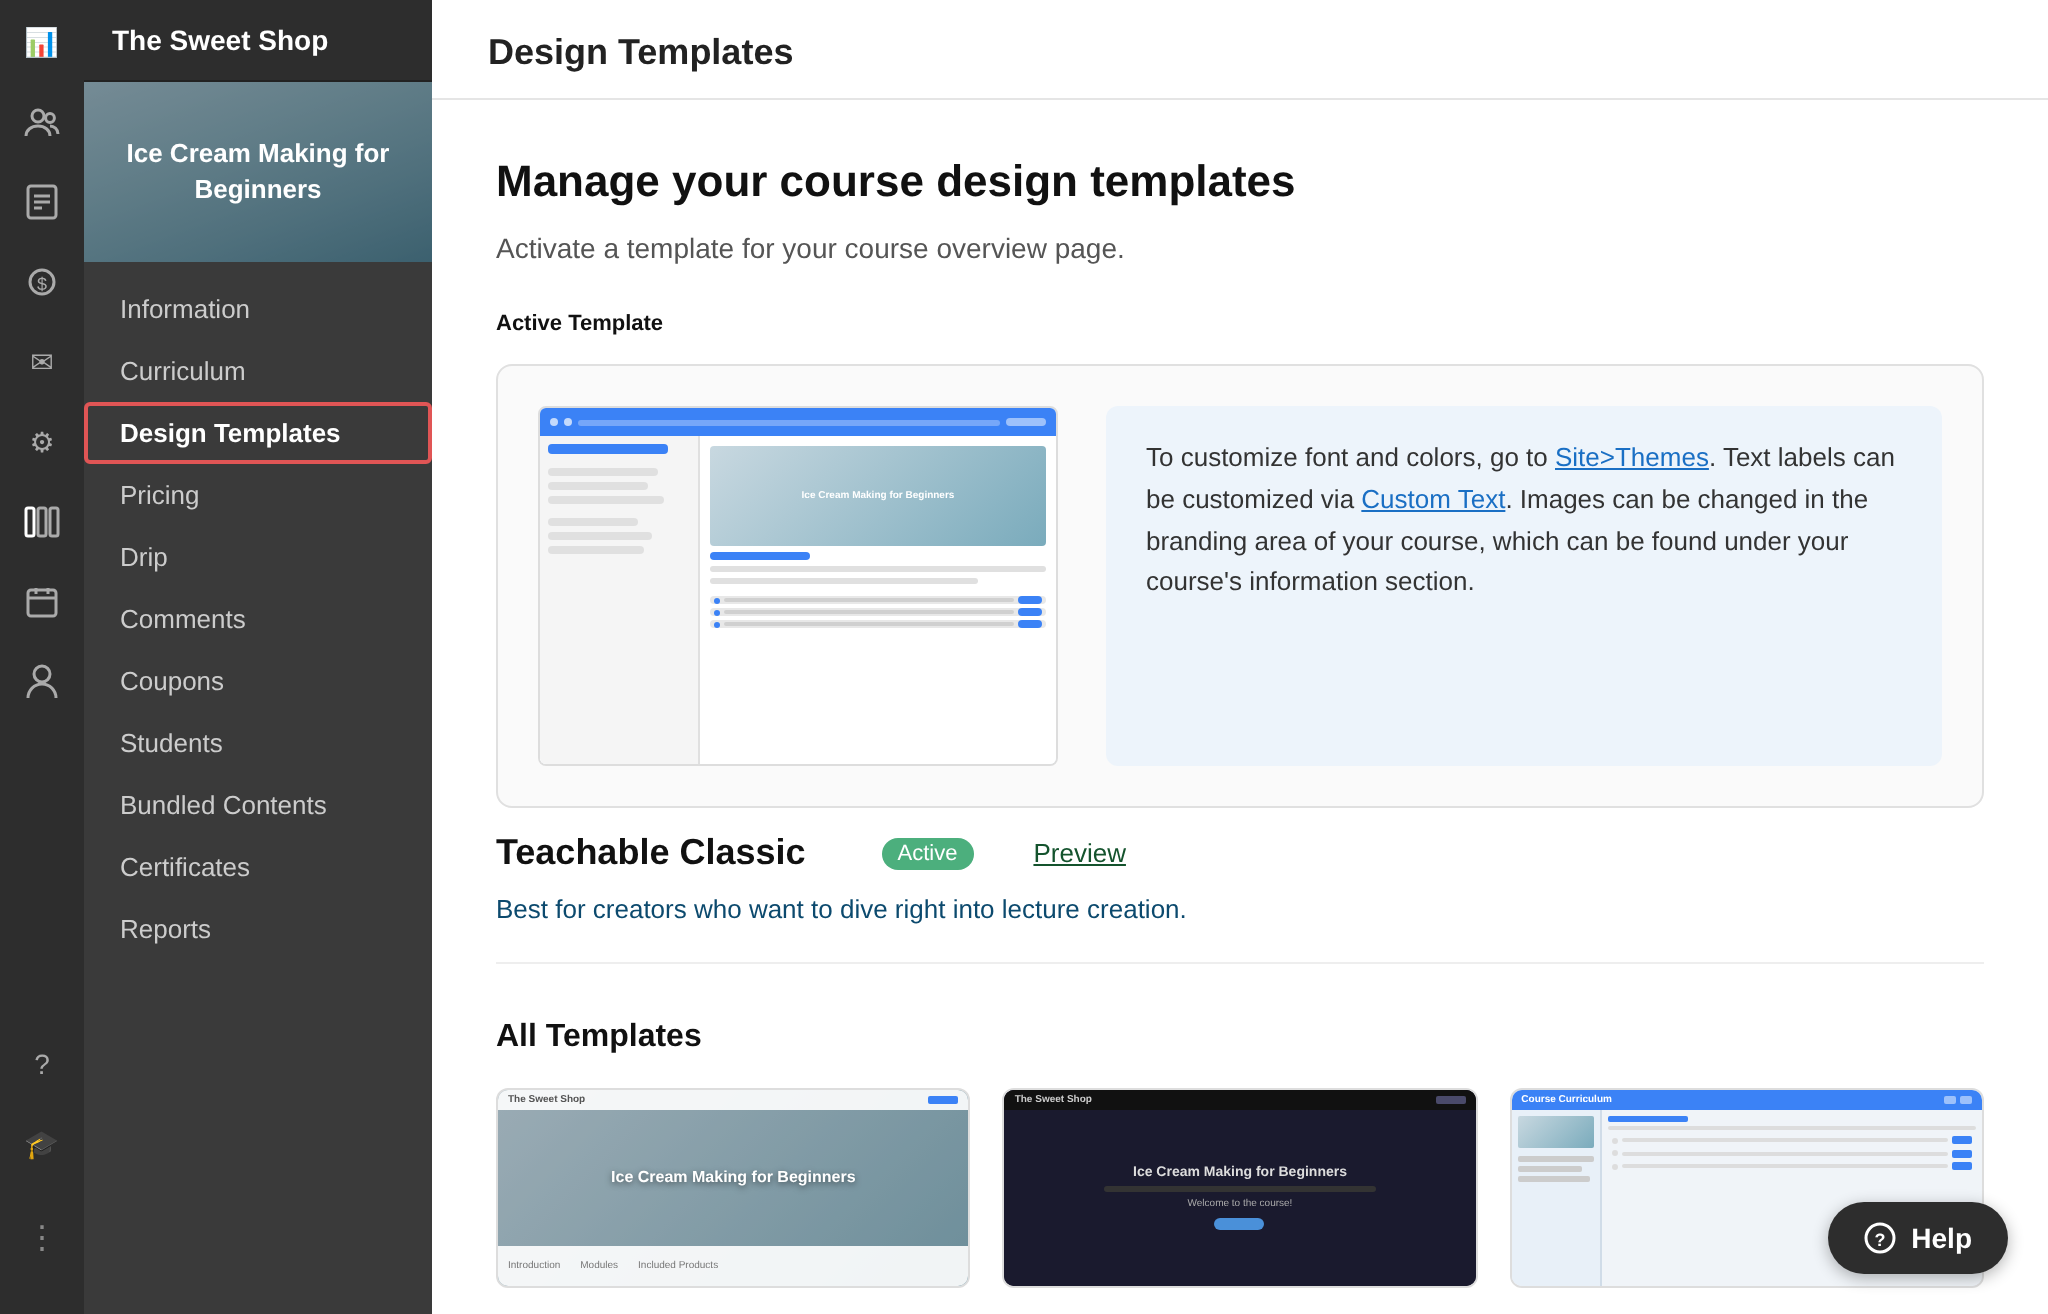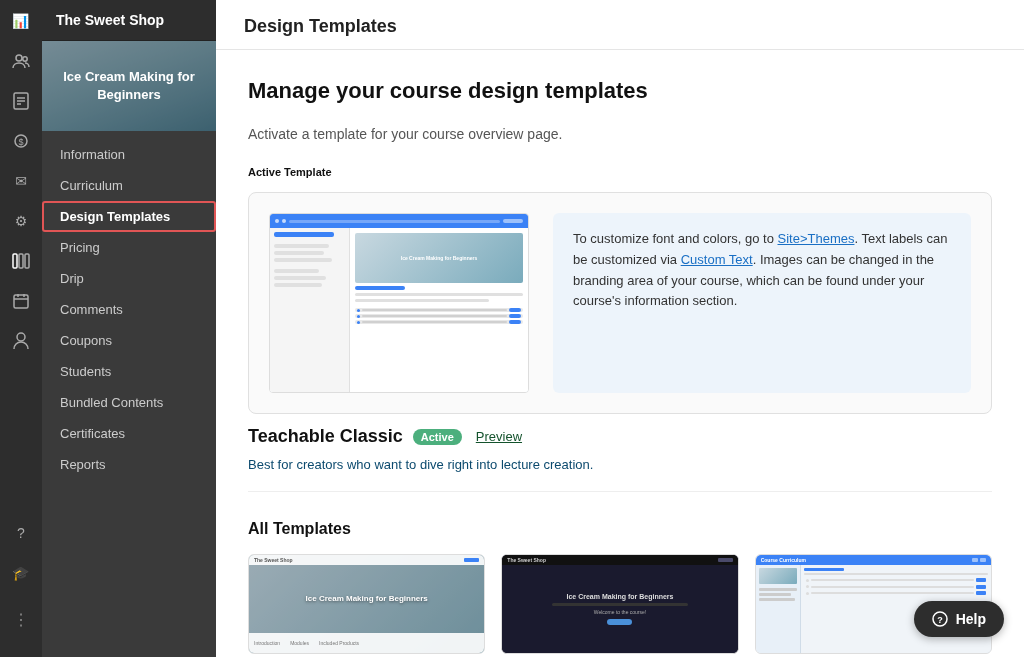--- a/index.html
+++ b/index.html
@@ -107,21 +107,21 @@
       font-weight: 600;
       color: #222;
     }
     .main-content {
       padding: 28px 32px;
     }
     .section-title {
       font-size: 22px;
       font-weight: 700;
       color: #111;
-      margin-bottom: 22px;
+      margin-bottom: 12px;
     }
     .section-subtitle {
       font-size: 14px;
       color: #555;
       margin-bottom: 24px;
     }
     .active-template-label {
       font-size: 11px;
       font-weight: 700;
       color: #111;
@@ -155,35 +155,36 @@
       color: #333;
       line-height: 1.6;
     }
     .template-info-panel a {
       color: #1a6fc4;
       text-decoration: underline;
     }
     .template-name-row {
       display: flex;
       align-items: center;
-      gap: 10px;
+      gap: 26px;
       margin-top: 12px;
     }
     .template-name {
       font-size: 18px;
       font-weight: 700;
       color: #111;
     }
     .badge-active {
       background: #4caf7d;
       color: #fff;
       font-size: 11px;
-      font-weight: 700;
+      font-weight: 400;
       padding: 2px 8px;
       border-radius: 10px;
+      margin-left: 12px;
     }
     .preview-link {
       color: #14532d;
       font-size: 13px;
       text-decoration: underline;
       cursor: pointer;
       margin-left: 4px;
     }
     .template-desc {
       font-size: 13px;

